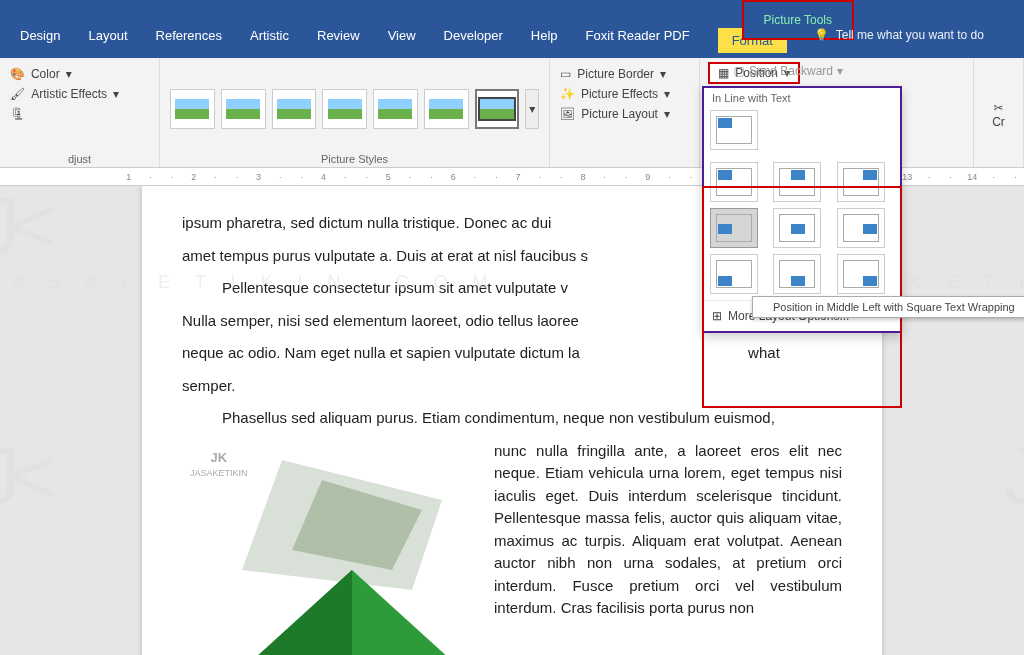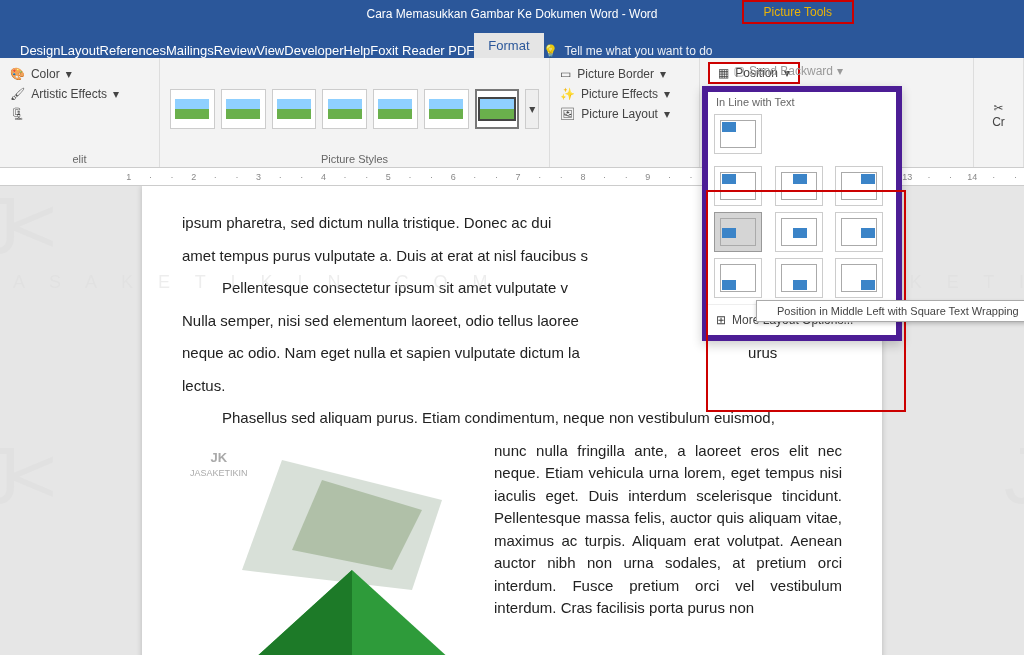--- a/index.html
+++ b/index.html
@@ -1,24 +1,24 @@
 <!DOCTYPE html>
 <html><head>
 <meta charset="utf-8">
 <style>
   * { box-sizing: border-box; margin: 0; padding: 0; font-family: "Segoe UI", sans-serif; }
   body { width: 1024px; height: 655px; overflow: hidden; background: #fff; position: relative; }
 
   .titlebar { height: 28px; background: #2b579a; display: flex; align-items: center; color: #fff; font-size: 12px; position: relative; }
   .titlebar .title { position: absolute; left: 50%; transform: translateX(-50%); }
-  .picture-tools { position: absolute; right: 170px; top: 0; height: 24px; padding: 0 20px; background: #2b579a; border: 2px solid #c00; color: #eab308; font-size: 12px; display:flex; align-items:center; }
-
-  .tabs { height: 30px; background: #2b579a; display: flex; align-items: flex-end; color: #fff; font-size: 13px; padding-left: 20px; }
+  .picture-tools { position: absolute; right: 170px; top: 0; height: 40px; padding: 0 20px; background: #2b579a; border: 2px solid #c00; color: #86efac; font-size: 12px; display:flex; align-items:center; }
+
+  .tabs { height: 30px; background: #2b579a; display: flex; align-items: flex-start; color: #fff; font-size: 13px; padding-left: 20px; gap: 28px; }
   .tabs .tab { cursor: pointer; }
-  .tabs .tab.active { background: #e5e5e5; color: #2b579a; padding: 5px 14px; }
+  .tabs .tab.active { background: #fde047; color: #2b579a; padding: 5px 14px; }
   .tabs .tellme { font-size: 12px; opacity: .9; display:flex; align-items:center; gap:6px; }
 
   .ribbon { height: 110px; background: #f3f3f3; border-bottom: 1px solid #ccc; display: flex; font-size: 12px; color: #444; }
   .rgroup { border-right: 1px solid #ddd; padding: 6px 10px 2px; display:flex; flex-direction:column; justify-content:space-between; }
   .rgroup .label { text-align:center; font-size:11px; color:#666; }
   .adjust { width: 160px; }
   .adjust .row { display:flex; align-items:center; gap:6px; padding:3px 0; cursor:pointer; }
   .styles { width: 390px; }
   .styles .gallery { display:flex; gap:6px; align-items:center; flex:1; }
   .thumb { width:46px; height:40px; border:1px solid #ccc; background:#fff; display:flex; align-items:center; justify-content:center; }
@@ -41,21 +41,21 @@
   .doc-area { background:#e6e6e6; height: calc(655px - 28px - 30px - 110px - 18px); overflow:hidden; position:relative; }
   .page { width:740px; background:#fff; margin:0 auto; padding:16px 40px; min-height:600px; box-shadow:0 0 6px rgba(0,0,0,.2); font-family: Georgia, serif; color:#222; font-size:15px; line-height:1.5; position:relative; }
   .para { margin:10px 0; text-align:justify; }
   .para.ind { text-indent: 40px; }
   .wrap { display:flex; gap:12px; }
   .img-box { width:300px; height:230px; flex:0 0 auto; position:relative; }
   .img-box svg { width:100%; height:100%; }
   .wrap-text { flex:1; }
   .jk-stamp { position:absolute; top:8px; left:8px; font-size:9px; color:#aaa; text-align:center; }
 
-  .pos-flyout { position:absolute; top:22px; background:#fff; border:6px solid #4c1d95; box-shadow:0 4px 10px rgba(0,0,0,.2); width:200px; z-index:50; font-size:12px; color:#444; }
+  .pos-flyout { position:absolute; top:22px; background:#fff; border:2px solid #4c1d95; box-shadow:0 4px 10px rgba(0,0,0,.2); width:200px; z-index:50; font-size:12px; color:#444; }
   .pos-flyout .sect { padding:4px 8px 0; color:#666; font-size:11px; }
   .pos-flyout .grid { display:grid; grid-template-columns:repeat(3,1fr); gap:6px; padding:6px; }
   .pos-flyout .cell { width:48px; height:40px; border:1px solid #ccc; background:#fff; display:flex;align-items:center;justify-content:center; position:relative; }
   .pos-flyout .cell.hl { background:#d5d5d5; border:1px solid #999; }
   .pos-flyout .cell .mini { width:36px; height:28px; border:1px solid #aaa; position:relative; }
   .pos-flyout .cell .mini::before { content:""; position:absolute; width:14px; height:10px; background:#3b84c8; }
   .pos-tl .mini::before{top:1px;left:1px;} .pos-tc .mini::before{top:1px;left:11px;} .pos-tr .mini::before{top:1px;right:1px;}
   .pos-ml .mini::before{top:9px;left:1px;} .pos-mc .mini::before{top:9px;left:11px;} .pos-mr .mini::before{top:9px;right:1px;}
   .pos-bl .mini::before{bottom:1px;left:1px;} .pos-bc .mini::before{bottom:1px;left:11px;} .pos-br .mini::before{bottom:1px;right:1px;}
   .pos-flyout .more { padding:8px; border-top:1px solid #eee; display:flex; align-items:center; gap:6px; }
@@ -63,29 +63,28 @@
   .red-box { position:absolute; border:2px solid #c00; pointer-events:none; }
 
   .watermark { position:absolute; color:#ddd; font-family: Arial; pointer-events:none; opacity:.5; }
   .wm-icon { font-size: 80px; letter-spacing:-10px; }
   .wm-text { font-size:18px; letter-spacing:10px; }
 </style>
 </head>
 <body>
 
 <div class="titlebar">
-  <div class="title">Cara Memasukkan Gambar Ke Dokumen Word - Word</div>
   <div class="picture-tools">Picture Tools</div>
 </div>
 
 <div class="tabs">
   <span class="tab">Design</span>
   <span class="tab">Layout</span>
   <span class="tab">References</span>
-  <span class="tab">Mailings</span>
+  <span class="tab">Artistic</span>
   <span class="tab">Review</span>
   <span class="tab">View</span>
   <span class="tab">Developer</span>
   <span class="tab">Help</span>
   <span class="tab">Foxit Reader PDF</span>
   <span class="tab active">Format</span>
   <span class="tellme">
     <span>💡</span>
     <span>Tell me what you want to do</span>
   </span>
@@ -93,21 +92,21 @@
 
 <div class="ribbon">
   <div class="rgroup adjust">
     <div>
       <div class="row"><span>🎨</span><span>Color</span> ▾</div>
       <div class="row"><span>🖌</span><span>Artistic Effects</span> ▾</div>
       <div class="row">
           <span>🗜</span>
         </div>
     </div>
-    <div class="label">elit</div>
+    <div class="label">djust</div>
   </div>
 
   <div class="rgroup styles">
     <div class="gallery">
       <div class="thumb">
           <div class="pic"></div>
         </div>
       <div class="thumb">
           <div class="pic"></div>
         </div>
@@ -258,23 +257,23 @@
     <div class="para">amet tempus purus vulputate a. Duis at erat at nisl faucibus s</div>
     <div class="para ind">
       <span>Pellentesque consectetur ipsum sit amet vulputate v</span>
       <span style="display:inline-block;width:160px;"></span>
       <span>velit.</span>
     </div>
     <div class="para">Nulla semper, nisi sed elementum laoreet, odio tellus laoree</div>
     <div class="para">
       <span>neque ac odio. Nam eget nulla et sapien vulputate dictum la</span>
       <span style="display:inline-block;width:160px;"></span>
-      <span>urus</span>
-    </div>
-    <div class="para">lectus.</div>
+      <span>what</span>
+    </div>
+    <div class="para">semper.</div>
     <div class="para ind">Phasellus sed aliquam purus. Etiam condimentum, neque non vestibulum euismod,</div>
     <div class="wrap">
       <div class="img-box">
         <div class="jk-stamp">
           <div style="font-size:13px;font-weight:bold;">JK</div>
           <div>JASAKETIKIN</div>
         </div>
         <svg viewBox="0 0 300 230">
           <polygon points="100,20 260,60 230,150 60,130" fill="#d8e0d8"></polygon>
           <polygon points="140,40 240,70 210,130 110,110" fill="#b0c0a8"></polygon>

